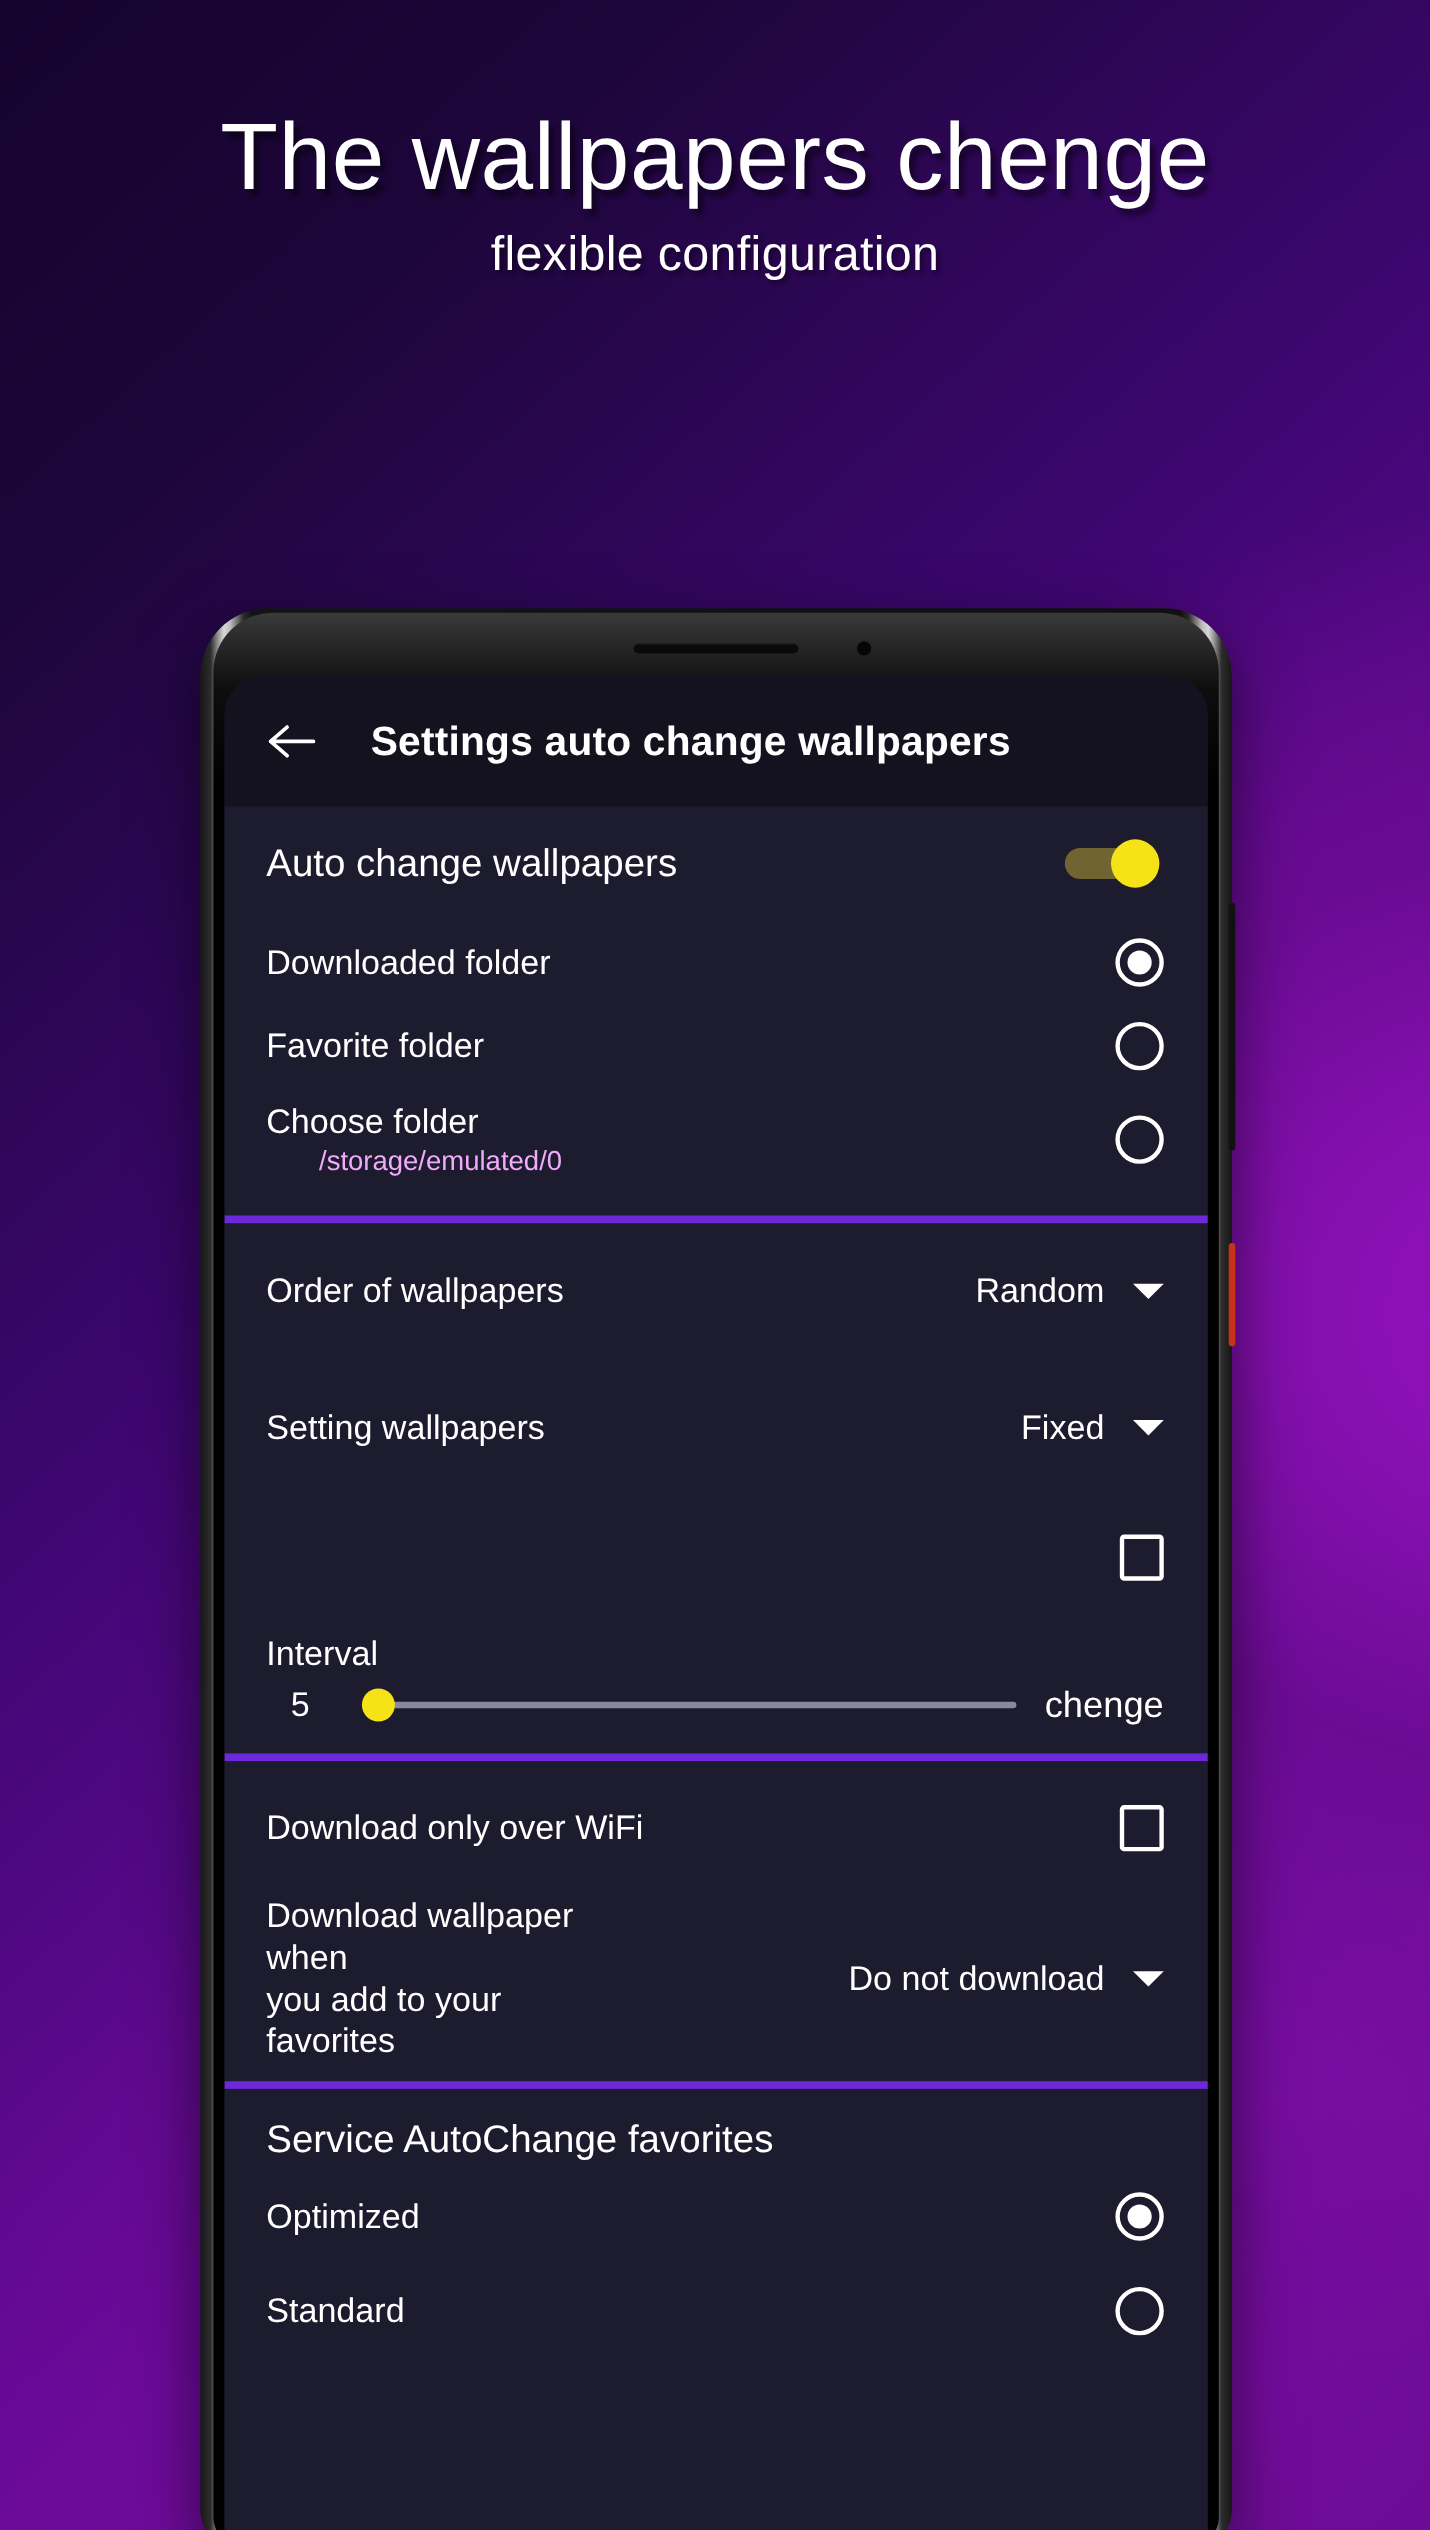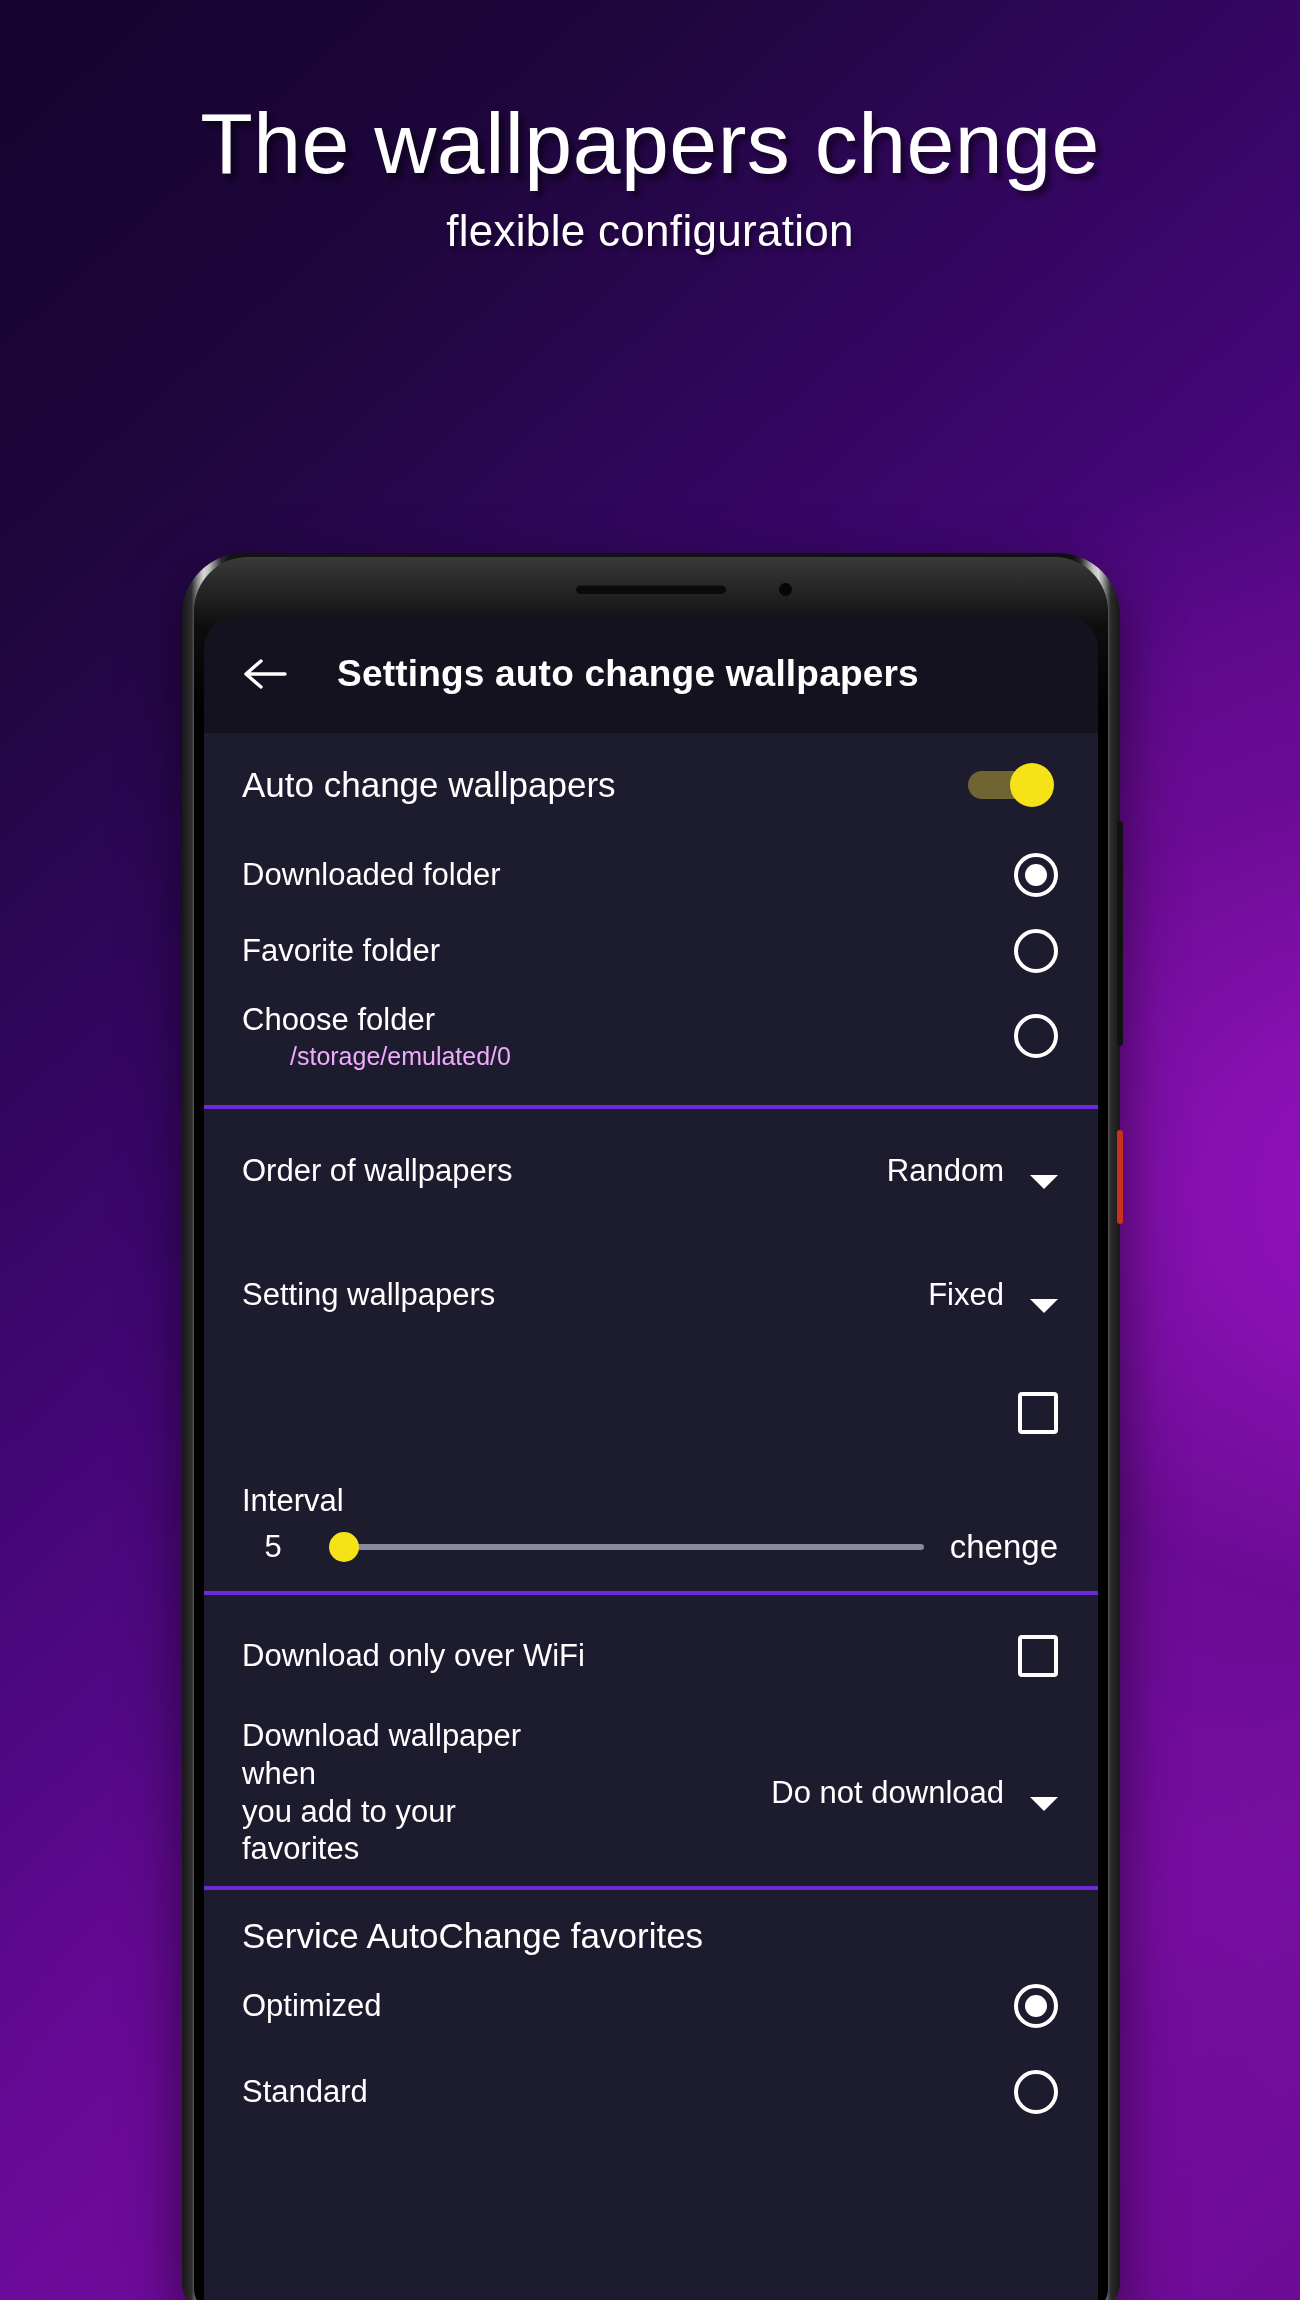--- a/index.html
+++ b/index.html
@@ -158,21 +158,21 @@
     letter-spacing: 0.2px;
     white-space: nowrap;
   }
 
   .content {
     background: #1d1b2e;
     min-height: 100%;
   }
 
   .section { padding: 0; }
-  .section + .section { border-top: 4px solid #6d28d9; }
+  .section + .section { border-top: 7px solid #6d28d9; }
 
   .row {
     display: flex;
     align-items: center;
     padding: 0 40px 0 38px;
     min-height: 74px;
   }
   .row .label {
     color: #ffffff;
     font-size: 31px;
@@ -235,21 +235,21 @@
     width: 40px; height: 42px;
     border: 4px solid #ffffff;
     border-radius: 4px;
     flex: 0 0 auto;
     cursor: pointer;
   }
 
   
   .dropdown {
     display: flex;
-    align-items: flex-end;
+    align-items: center;
     cursor: pointer;
     flex: 0 0 auto;
   }
   .dropdown .value {
     color: #ffffff;
     font-size: 31px;
     white-space: nowrap;
   }
   .caret {
     margin-left: 26px;

